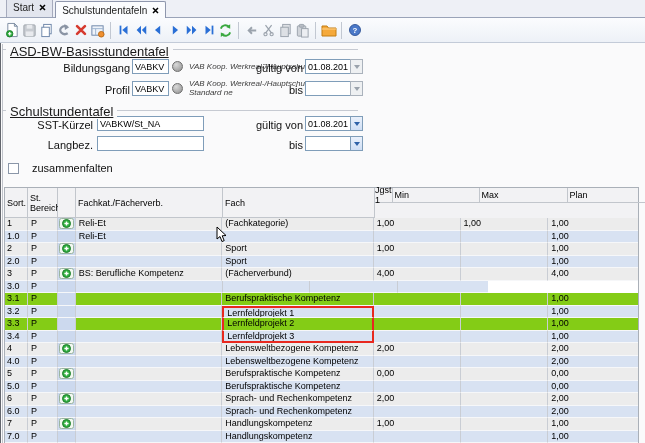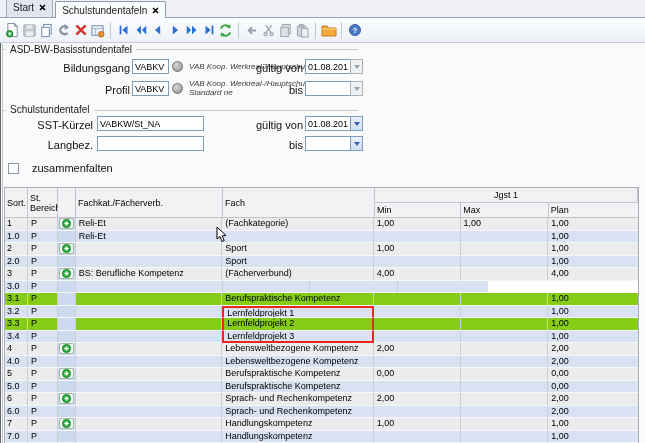--- a/index.html
+++ b/index.html
@@ -21,21 +21,21 @@
        border-color:#8f97ad;}
   .tab .x{display:inline-flex;margin-left:1px;}
   
   .toolbar{position:absolute;left:0;top:18px;width:645px;height:25px;
            background:linear-gradient(#fbfcfe,#edf1f7);border-bottom:1px solid #c3cbd8;
            display:flex;align-items:center;padding-left:4px;}
   .tbtn{width:17px;height:19px;display:inline-flex;align-items:center;justify-content:center;flex:0 0 auto;}
   .tsep{width:1px;height:17px;background:#c2c8d2;margin:0 4px;flex:0 0 auto;}
   
   .gline{position:absolute;height:1px;background:#c6cad2;}
-  .gtitle{position:absolute;font-size:10px;color:#1a1a1a;background:#fafafb;padding:0 4px;z-index:2;}
+  .gtitle{position:absolute;font-size:13px;color:#1a1a1a;background:#fafafb;padding:0 4px;z-index:2;text-decoration:underline;}
   .leftline{position:absolute;left:2px;top:44px;width:1px;height:399px;background:#c0c3ca;}
   .flabel{position:absolute;font-size:11px;color:#111;text-align:right;white-space:nowrap;}
   .finput{position:absolute;height:15px;border:1px solid var(--inp-border);background:#fff;
           font-size:9px;padding:0 2px;color:#000;}
   .circle-btn{position:absolute;width:11px;height:11px;border-radius:50%;
           background:radial-gradient(circle at 35% 30%,#d9d9d9,#8f8f8f);border:1px solid #6e6e6e;}
   .hint{position:absolute;font-size:8px;font-style:italic;color:#3c3c3c;line-height:9px;white-space:nowrap;}
   .ddbtn{position:absolute;width:13px;height:15px;border:1px solid #aab2bc;display:flex;
          align-items:center;justify-content:center;}
   .ddbtn.disabled{background:#eef0f2;}
@@ -44,21 +44,21 @@
   .ddbtn.disabled .ddarrow{border-top:4px solid #9aa2ac;}
   .ddbtn.enabled .ddarrow{border-top:4px solid #2f62a8;}
   .checkbox{position:absolute;width:11px;height:11px;border:1px solid #8a96a8;background:#fff;}
   .cblabel{position:absolute;font-size:11px;color:#111;}
   
   .table{position:absolute;left:4px;top:187px;width:635px;border:1px solid #aab0b8;border-bottom:none;
          background:#fff;font-size:9px;color:#000;}
   .thead{display:flex;height:30px;background:#f2f2f4;}
   .hcell{border-right:1px solid var(--hdr-border);border-bottom:1px solid var(--hdr-border);
          padding:1px 2px;display:flex;align-items:center;line-height:10px;}
-  .hstack{display:flex;flex-direction:column;width:263px;}
+  .hstack{display:flex;flex-direction:row;width:263px;}
   .hjgst{height:15px;border-right:1px solid var(--hdr-border);border-bottom:1px solid var(--hdr-border);
          display:flex;align-items:center;justify-content:center;background:#f2f2f4;}
   .hsub{display:flex;height:15px;}
   .trow{display:flex;height:12.5px;}
   .tcell{border-right:1px solid var(--grid);border-bottom:1px solid #f6f7f9;
          padding:0 3px;line-height:11px;overflow:hidden;white-space:nowrap;}
   .c-sort{width:23px;padding:0 2px;}
   .c-ber{width:30px;}
   .c-ico{width:18px;background:var(--ico-col);padding:0;display:flex;align-items:center;justify-content:center;}
   .c-fk{width:147px;}

